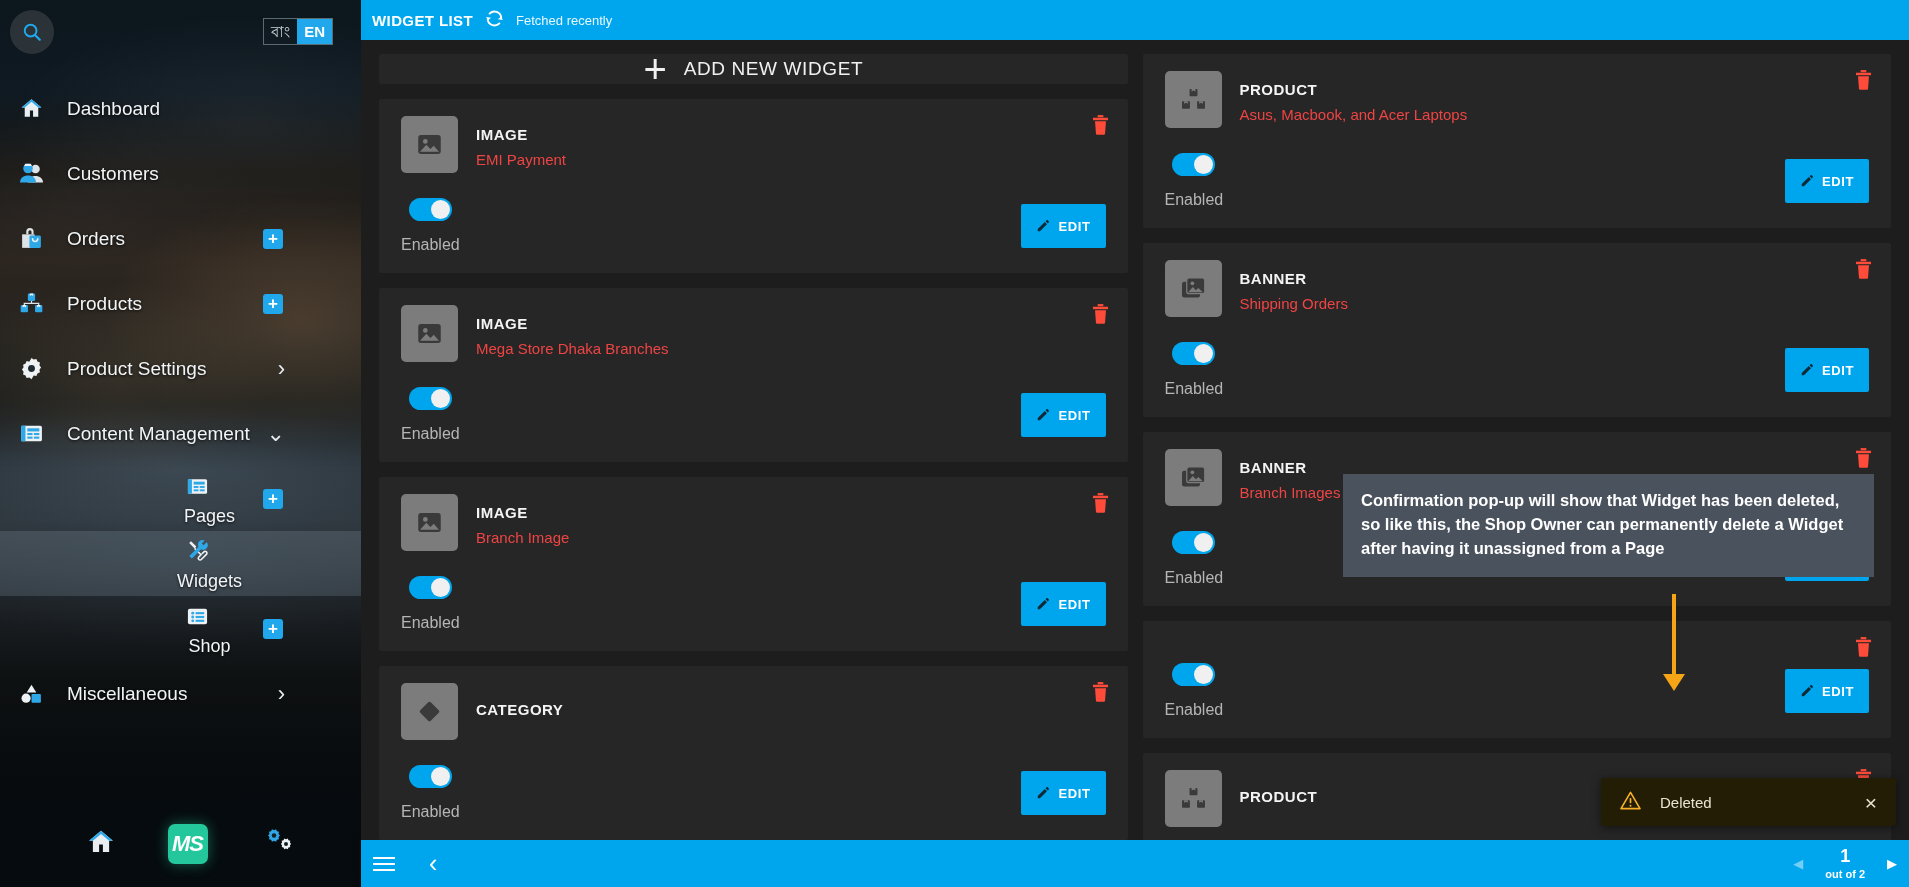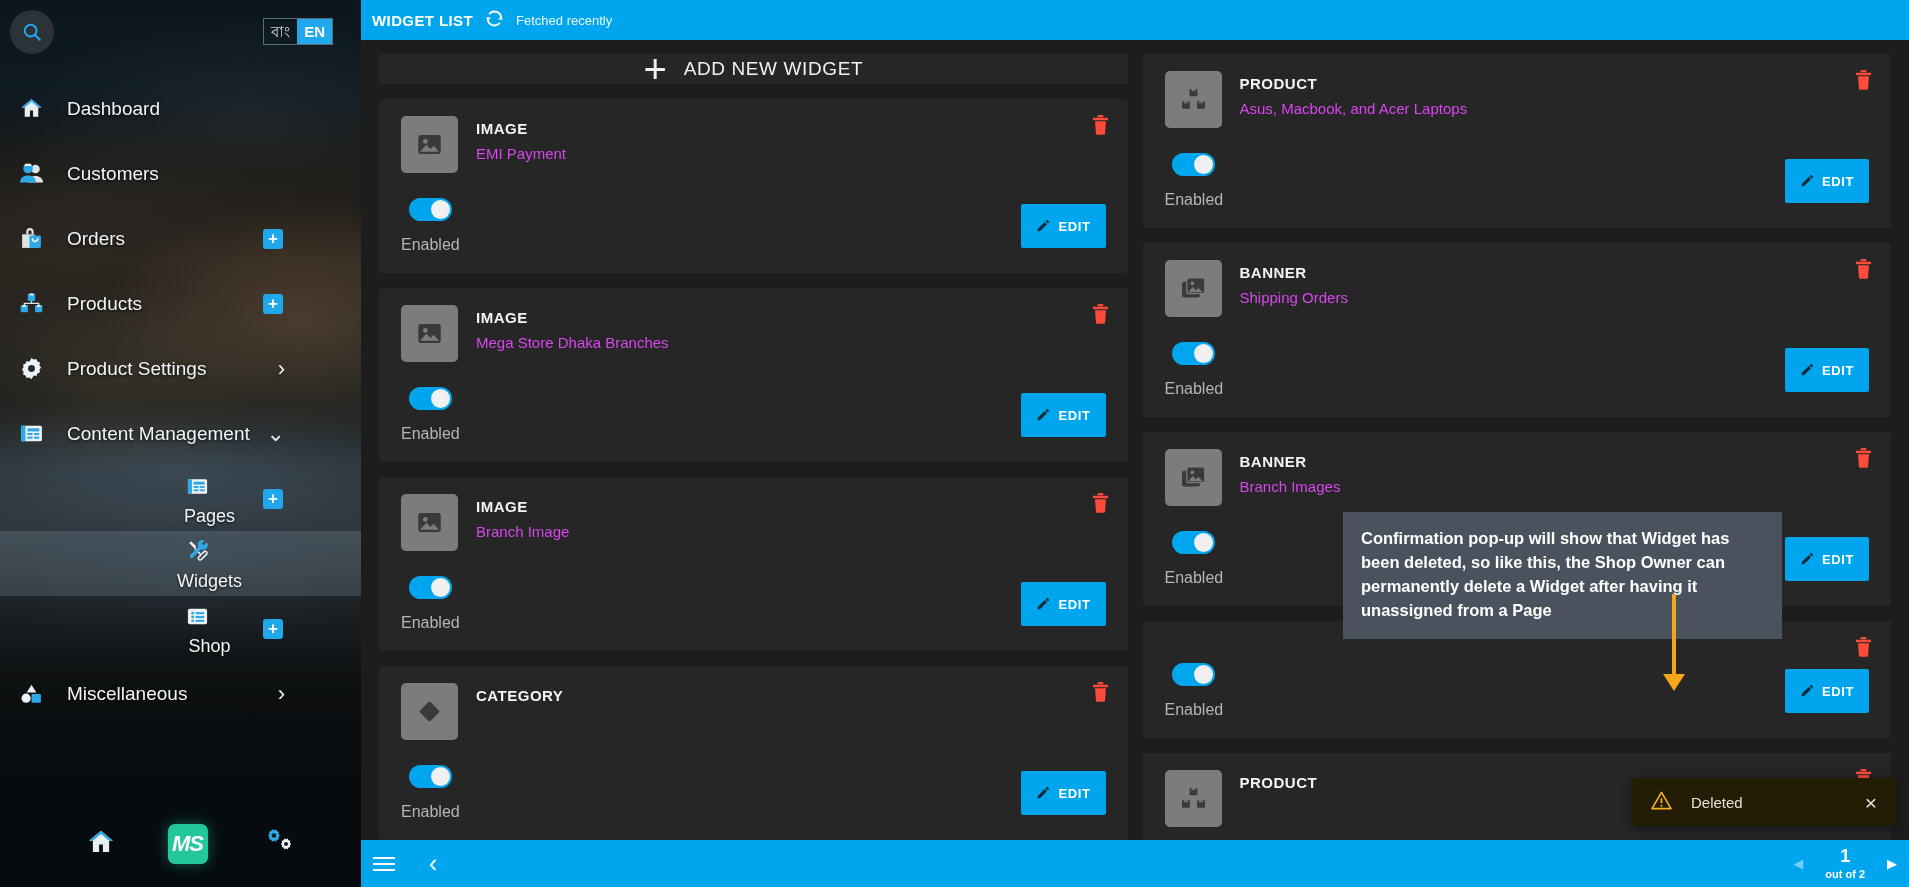--- a/index.html
+++ b/index.html
@@ -123,28 +123,28 @@
   }
   .add-card {
     background: #262626; border-radius: 2px;
     height: 178px;
     display: flex; align-items: center; justify-content: center;
     gap: 17px; cursor: pointer;
   }
   .add-card .plus-big { color: #f0f0f0; font-size: 40px; font-weight: 300; line-height: 28px; }
   .add-card .lbl { color: #f0f0f0; font-size: 19px; letter-spacing: .6px; }
 
-  .card-head { display: flex; align-items: flex-start; gap: 18px; }
+  .card-head { display: flex; align-items: center; gap: 18px; }
   .thumb {
     width: 57px; height: 57px; background: #7c7c7c; border-radius: 5px;
     flex: 0 0 57px; display: flex; align-items: center; justify-content: center;
   }
   .card-meta { padding-top: 4px; }
   .card-type { color: #f4f4f4; font-size: 15px; font-weight: 700; letter-spacing: .5px; }
-  .card-name { color: #d946ef; font-size: 15px; margin-top: 8px; }
+  .card-name { color: #ef4444; font-size: 15px; margin-top: 8px; }
   .trash {
     position: absolute; right: 19px; top: 16px;
     cursor: pointer;
   }
   .card-foot {
     display: flex; align-items: center; justify-content: space-between;
     margin-top: 25px;
   }
   .toggle-wrap { display: flex; align-items: center; gap: 15px; cursor: pointer; flex-direction: column; }
   .toggle {
@@ -177,42 +177,41 @@
     margin-left: auto; display: flex; align-items: center; gap: 22px;
   }
   .pager .arrow { color: rgba(255,255,255,.45); font-size: 13px; cursor: pointer; }
   .pager .arrow.next { color: #fff; }
   .pager .num { color: #fff; text-align: center; line-height: 1.1; }
   .pager .num .n { font-size: 18px; font-weight: 700; }
   .pager .num .of { font-size: 11px; display: block; margin-top: 1px; font-weight: bold; }
 
   
   .annotation {
-    position: absolute; left: 1343px; top: 474px; width: 439px;
+    position: absolute; left: 1343px; top: 474px; width: 531px;
     background: #4a525e; color: #fff;
     padding: 15px 18px 16px 18px;
     font-size: 16.5px; font-weight: 700; line-height: 1.45;
     z-index: 40;
-    margin-top: 38px;
   }
   .arrow-line {
     position: absolute; left: 1672px; top: 594px; width: 4px; height: 87px;
     background: #f6a516; z-index: 40;
   }
   .arrow-head {
     position: absolute; left: 1663px; top: 674px;
     width: 0; height: 0; z-index: 40;
     border-left: 11px solid transparent;
     border-right: 11px solid transparent;
     border-top: 17px solid #f6a516;
   }
 
   
   .toast {
-    position: absolute; right: 13px; bottom: 61px; width: 264px; height: 48px;
+    position: absolute; right: 13px; bottom: 61px; width: 295px; height: 48px;
     background: #241d05; border-radius: 3px;
     display: flex; align-items: center; padding: 0 19px; gap: 19px;
     z-index: 50;
     box-shadow: 0 2px 10px rgba(0,0,0,.5);
   }
   .toast .msg { color: #eae3cf; font-size: 15px; flex: 1; }
   .toast .x { color: #e8e2d2; font-size: 21px; cursor: pointer; line-height: 1; font-weight: 300; }
 </style>
 </head>
 <body>

